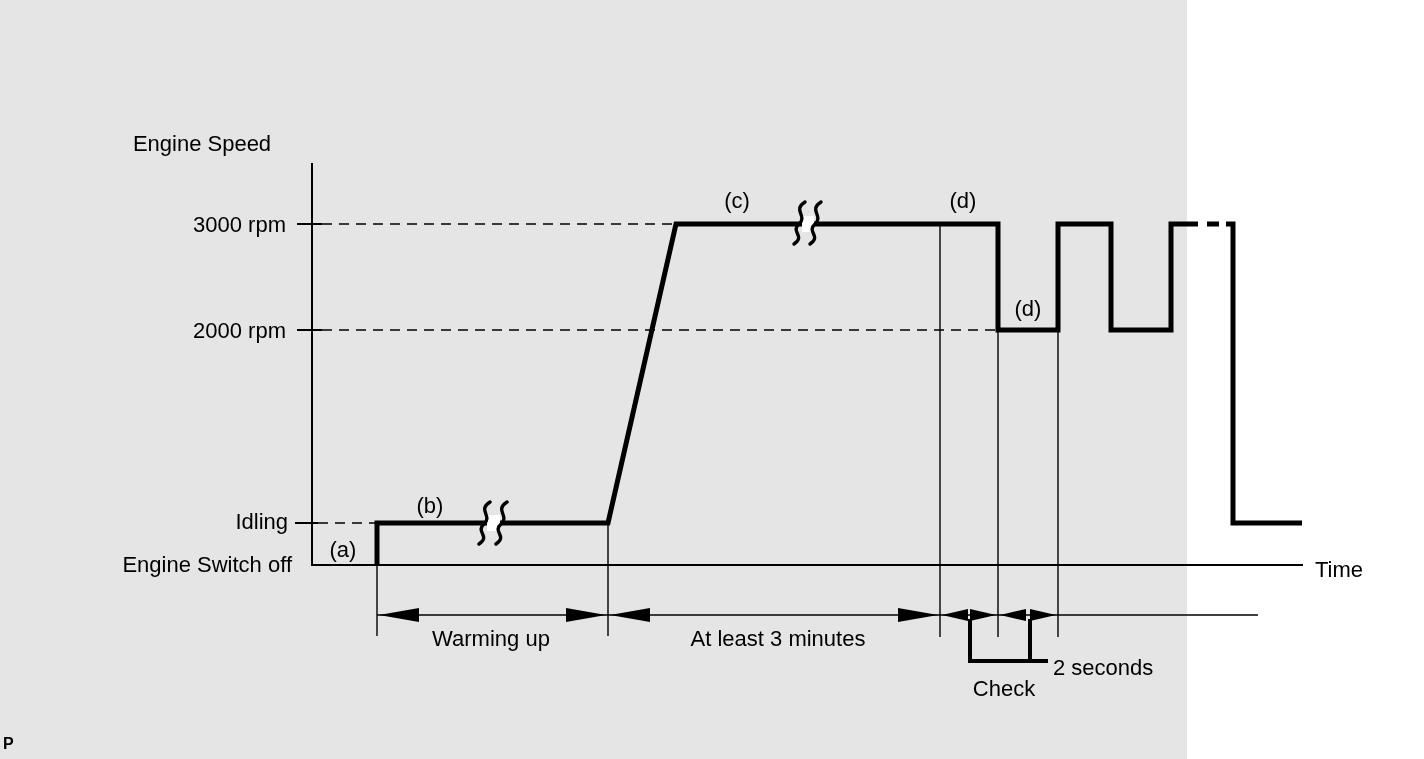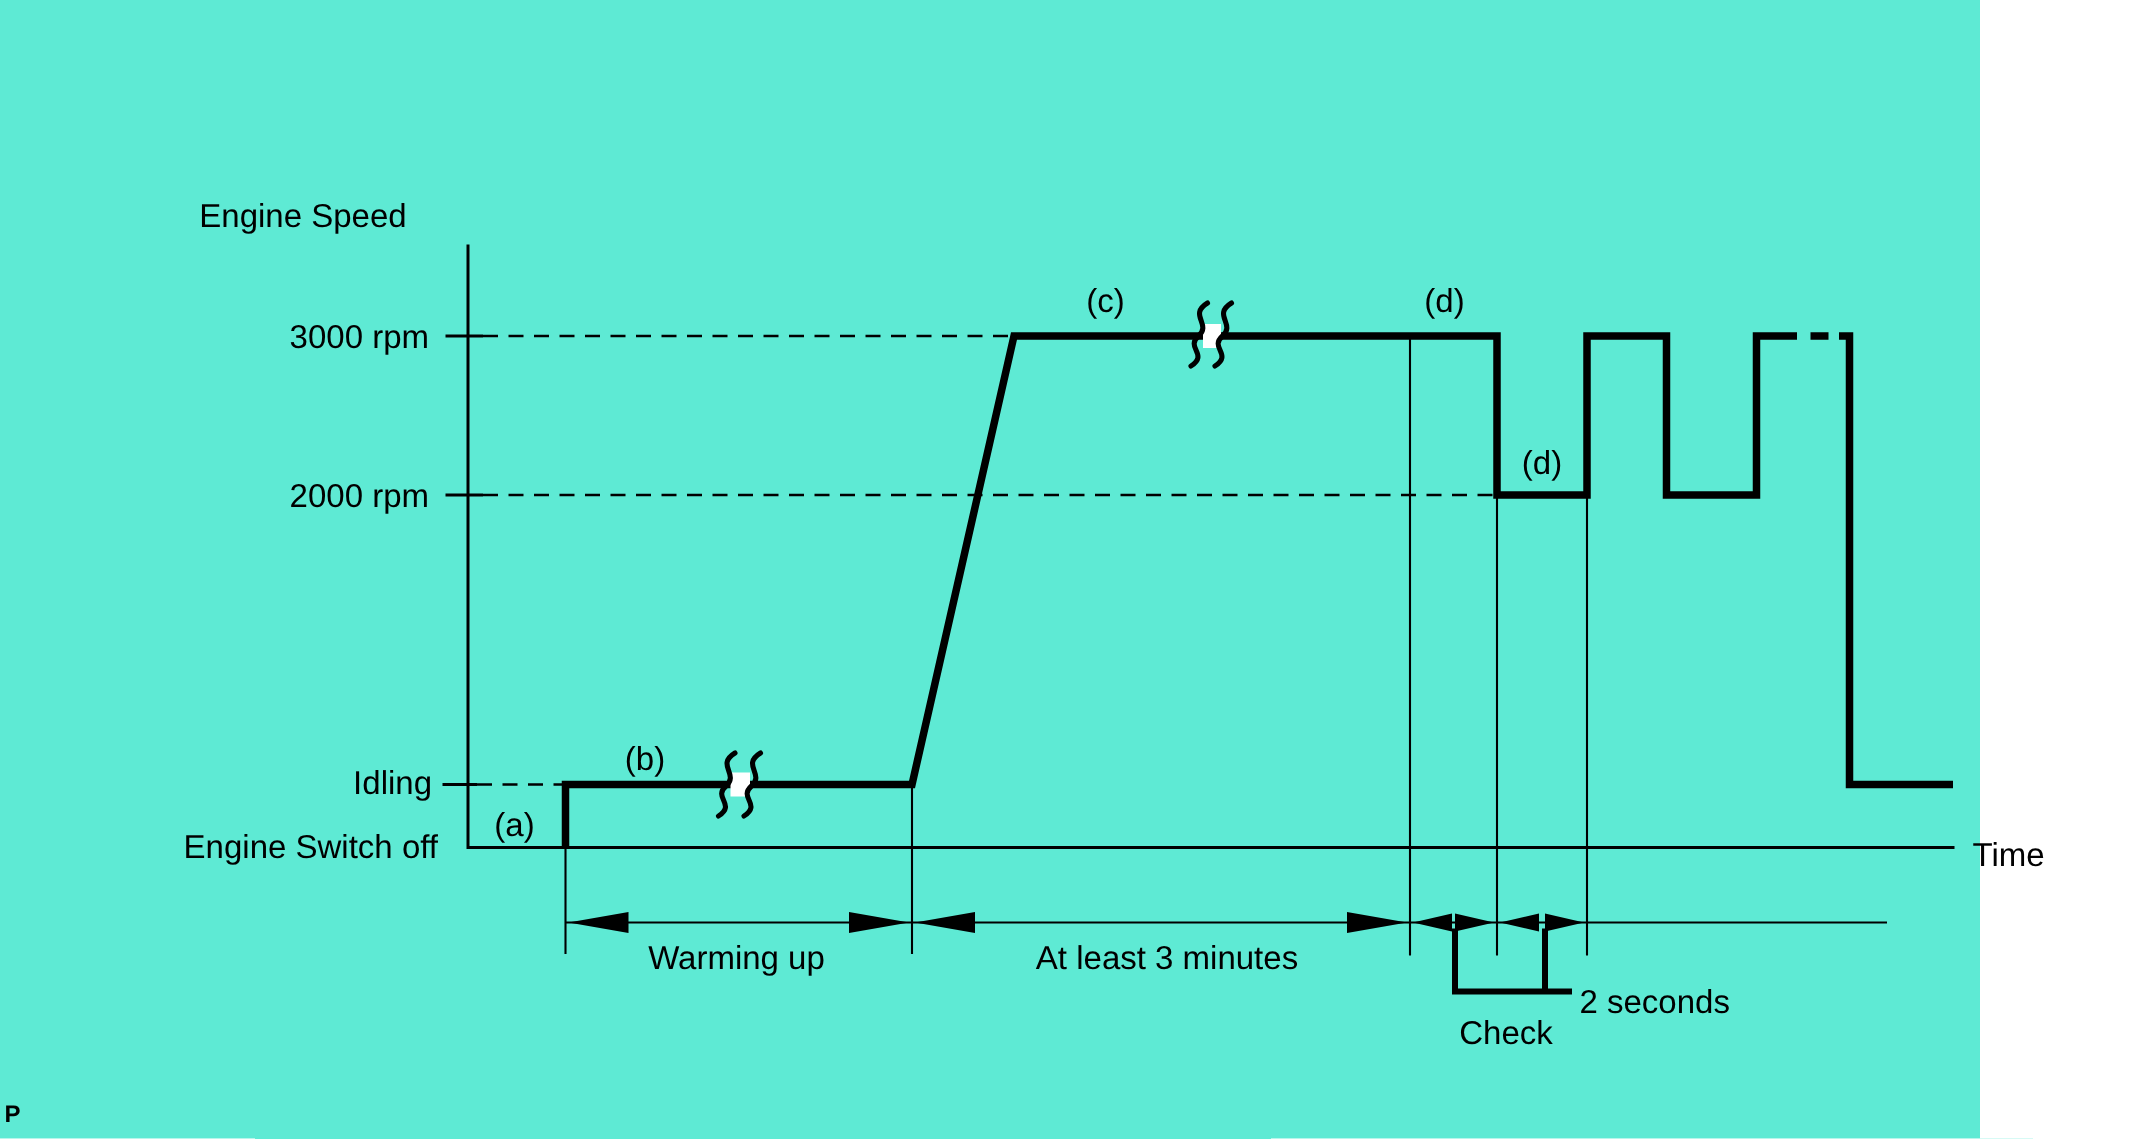--- a/index.html
+++ b/index.html
@@ -6,23 +6,23 @@
     margin: 0;
     padding: 0;
     background: #ffffff;
     width: 1424px;
     height: 759px;
     overflow: hidden;
     font-family: "Liberation Sans", sans-serif;
   }
   .stage {
     position: relative;
-    width: 1320px;
+    width: 1187px;
     height: 759px;
-    background: #5eead4;
+    background: #e5e5e5;
   }
   svg text {
     font-family: "Liberation Sans", sans-serif;
     font-size: 22px;
     fill: #000000;
   }
   .page-marker {
     position: absolute;
     left: 3px;
     top: 735px;

